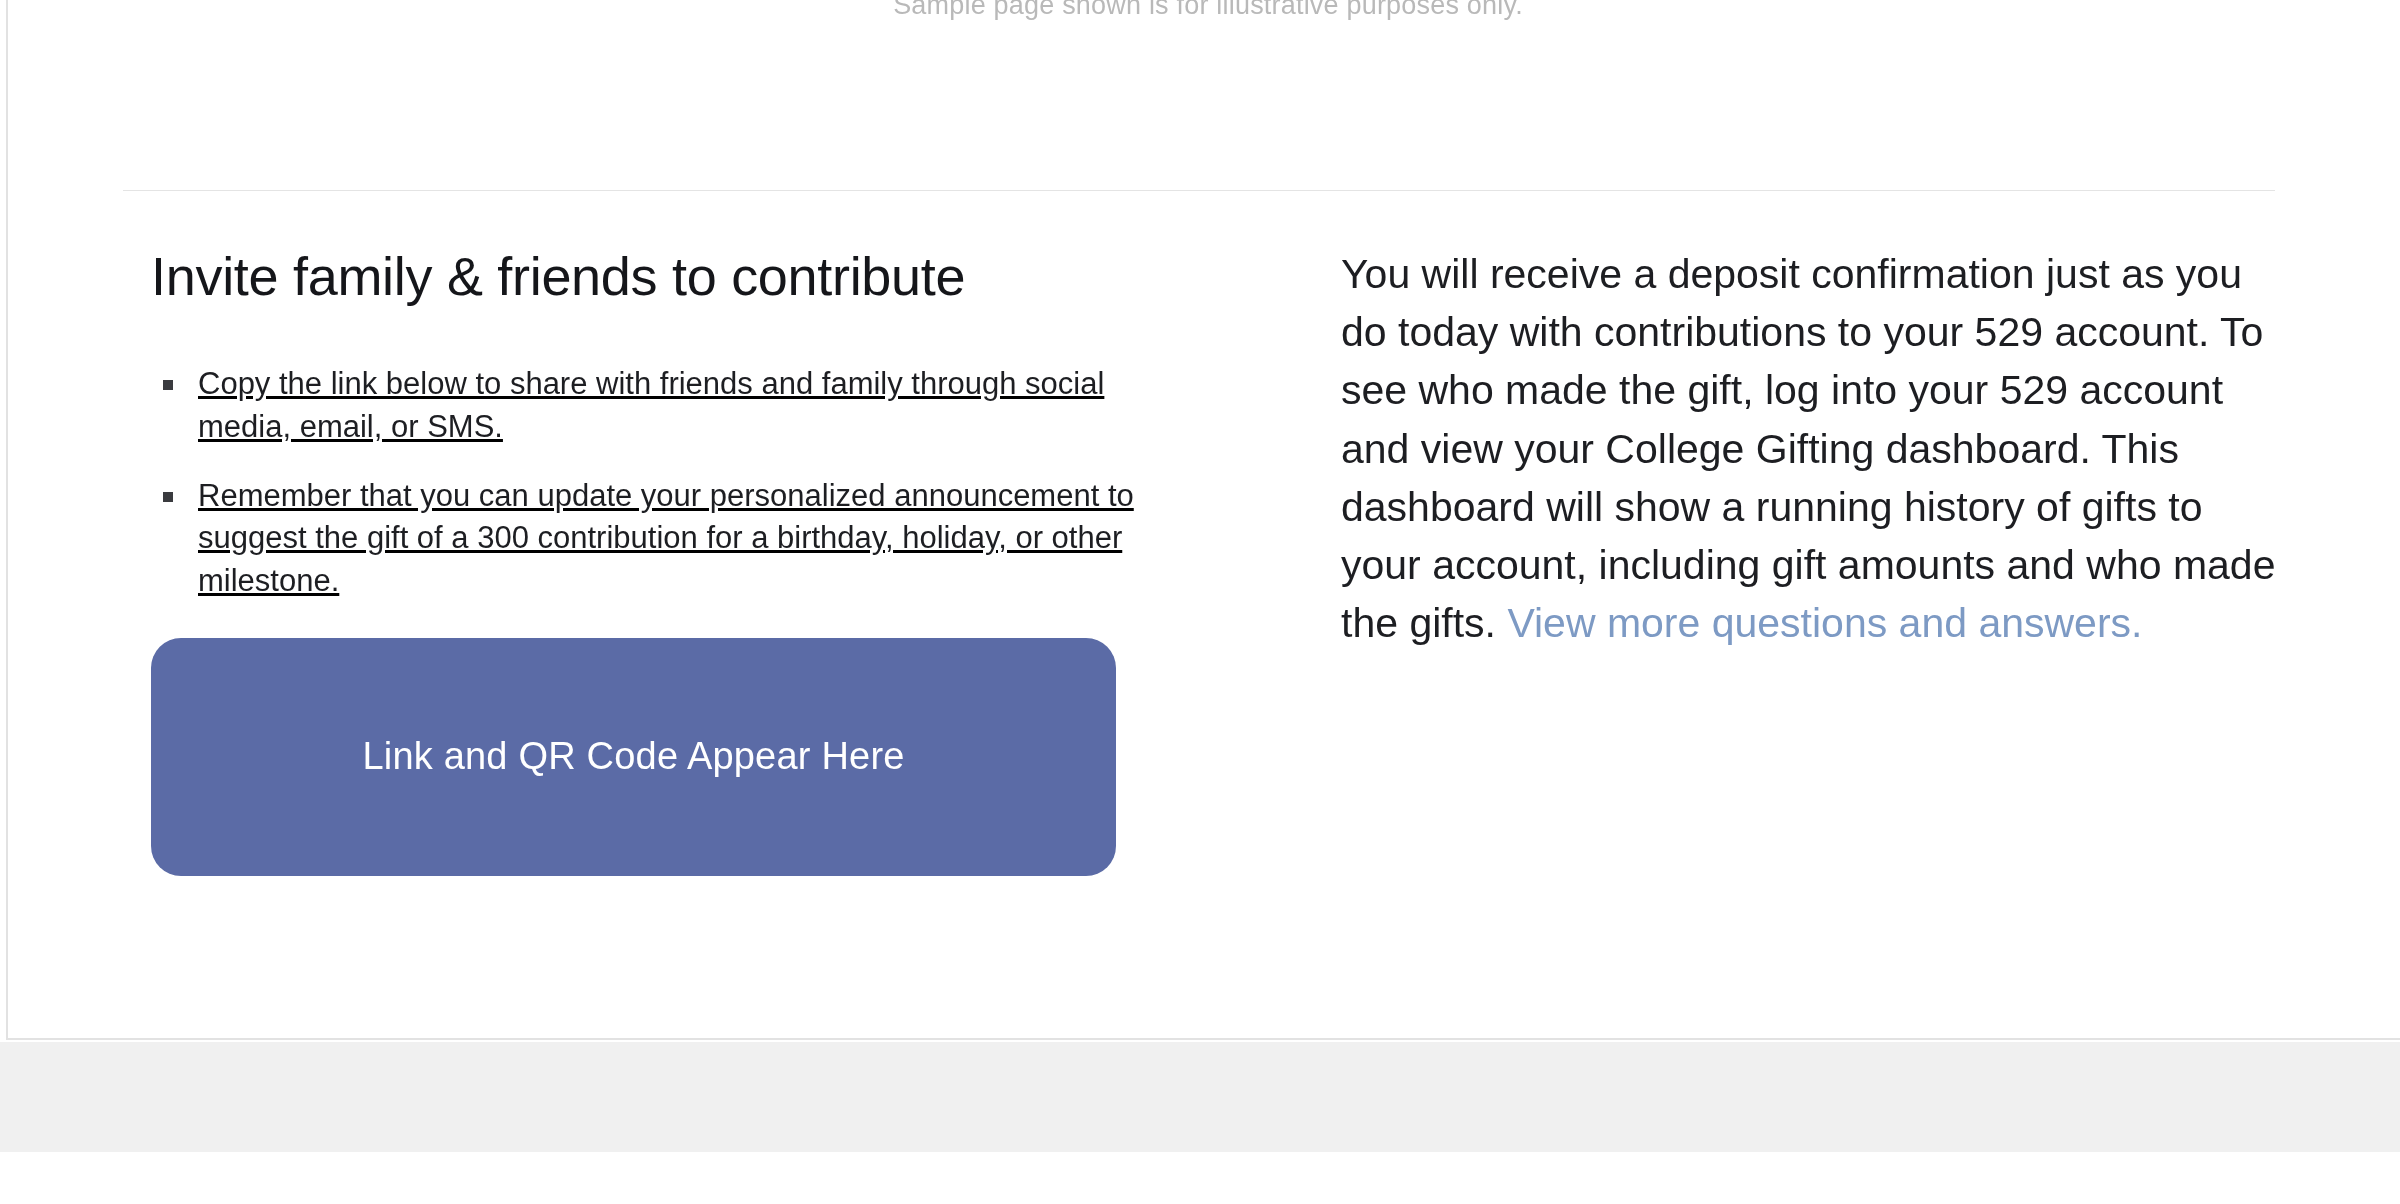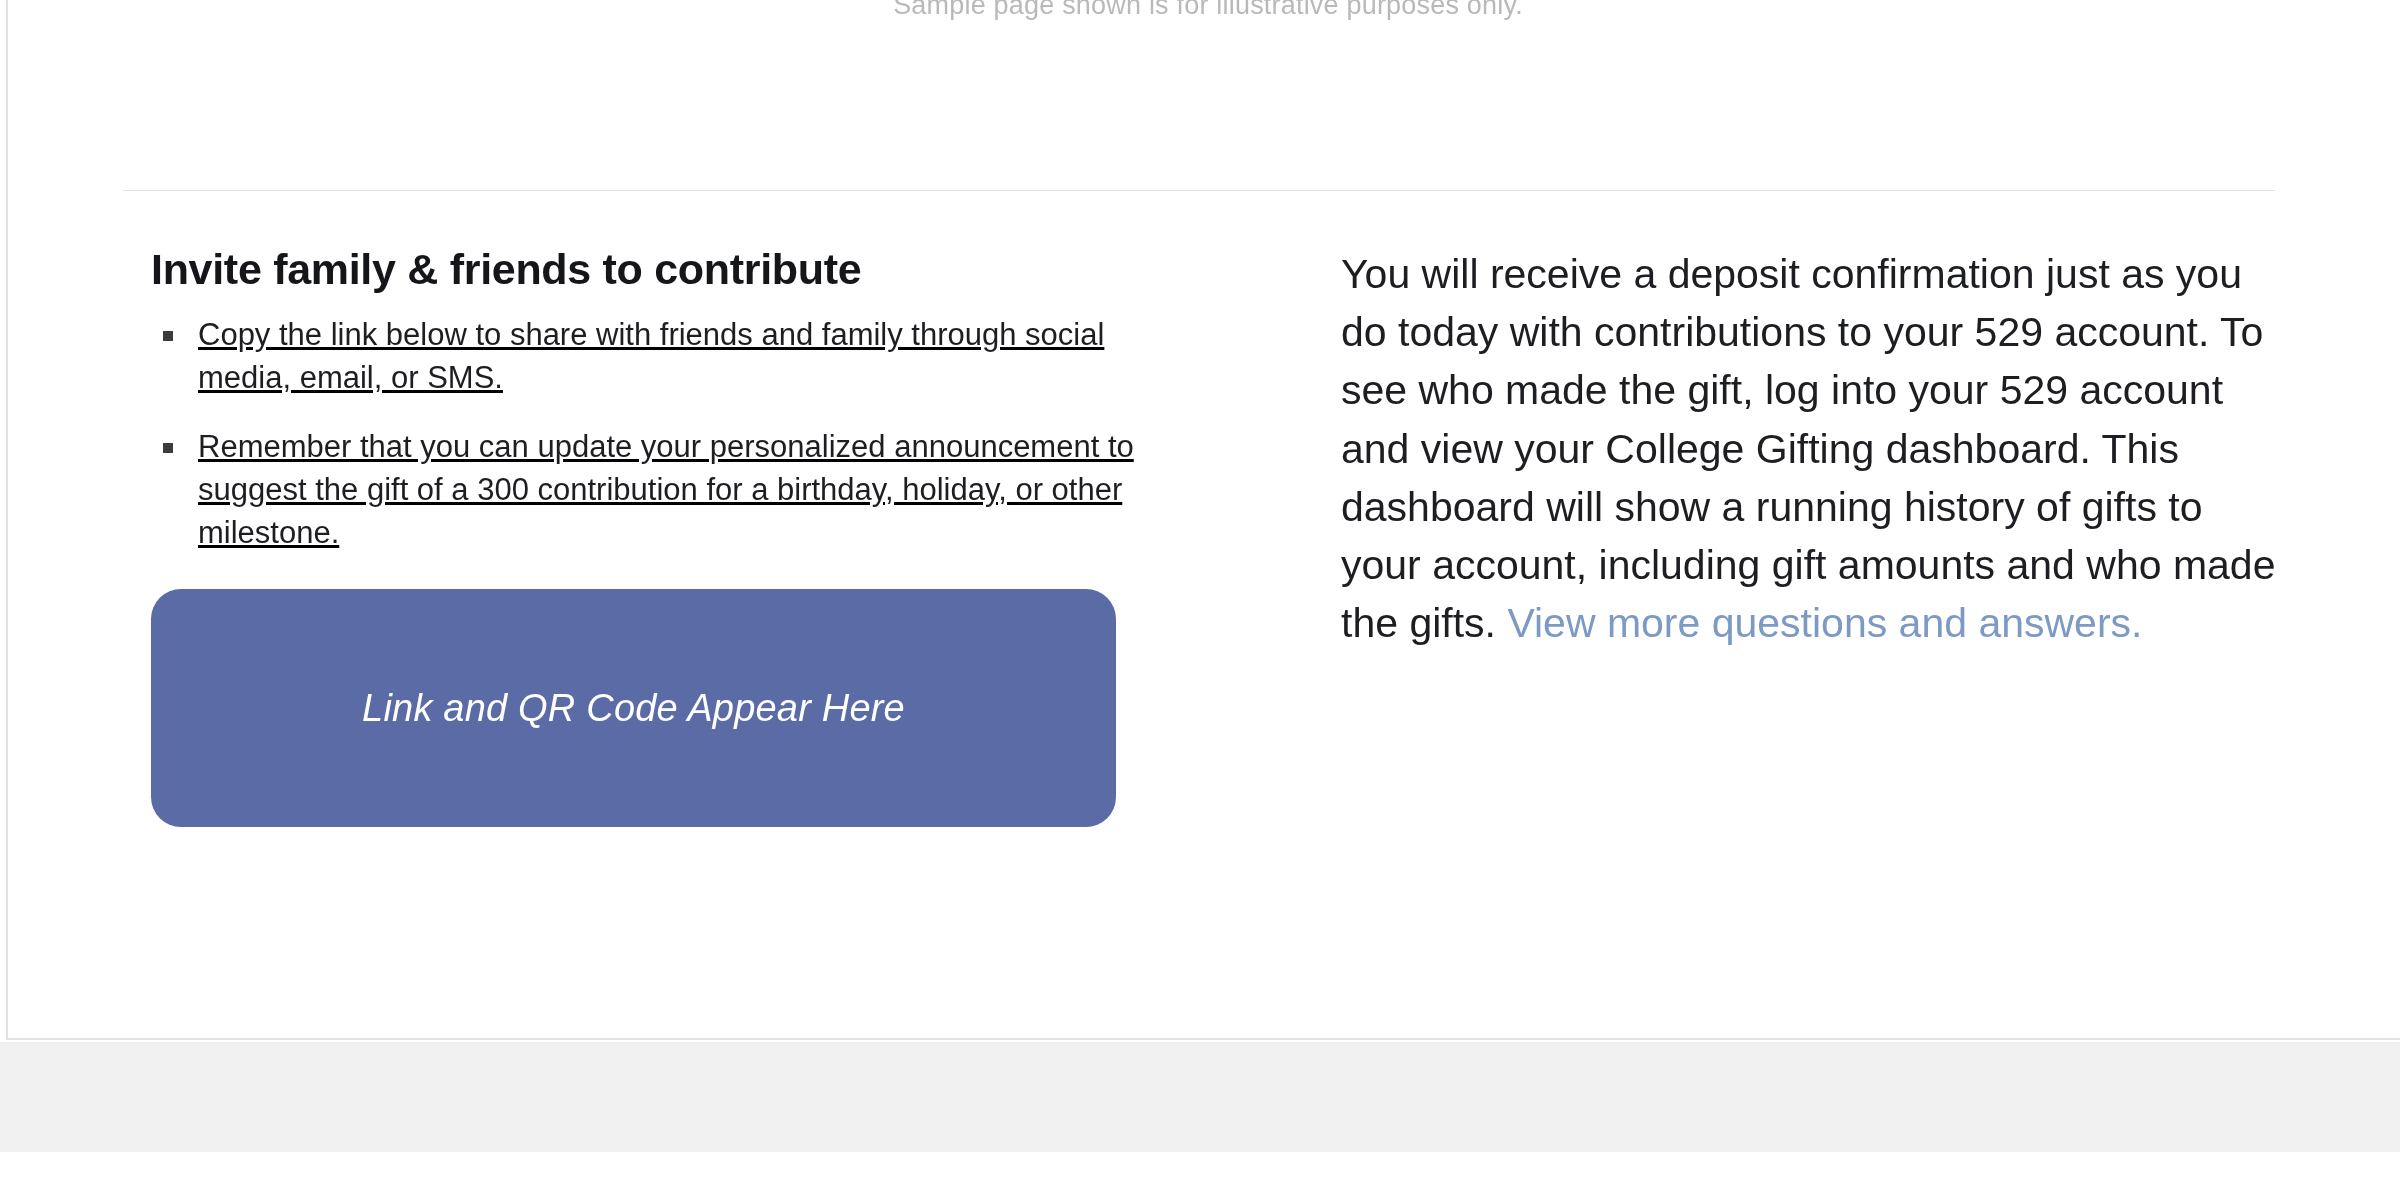--- a/index.html
+++ b/index.html
@@ -75,24 +75,24 @@
   }
 
   .col-right {
     width: 1235px;
     padding-left: 168px;
     padding-right: 120px;
     box-sizing: border-box;
   }
 
   h2.section-title {
-    margin: 0 0 20px 0;
-    font-size: 43px;
+    margin: 0 0 56px 0;
+    font-size: 54px;
     line-height: 1.15;
-    font-weight: bold;
+    font-weight: normal;
     color: #15161a;
     letter-spacing: -0.3px;
   }
 
   ul.bullets {
     margin: 4px;
     padding: 0;
     list-style: none;
     text-decoration: underline;
   }
@@ -122,21 +122,20 @@
     width: 965px;
     height: 238px;
     background: #5b6ba6;
     border-radius: 30px;
     display: flex;
     align-items: center;
     justify-content: center;
     color: #ffffff;
     font-size: 38px;
     letter-spacing: 0.2px;
-    font-style: italic;
   }
 
   .faq-q {
     margin: 0 0 33px 0;
     font-size: 32px;
     font-weight: bold;
     color: #15161a;
     line-height: 1.3;
   }
 

